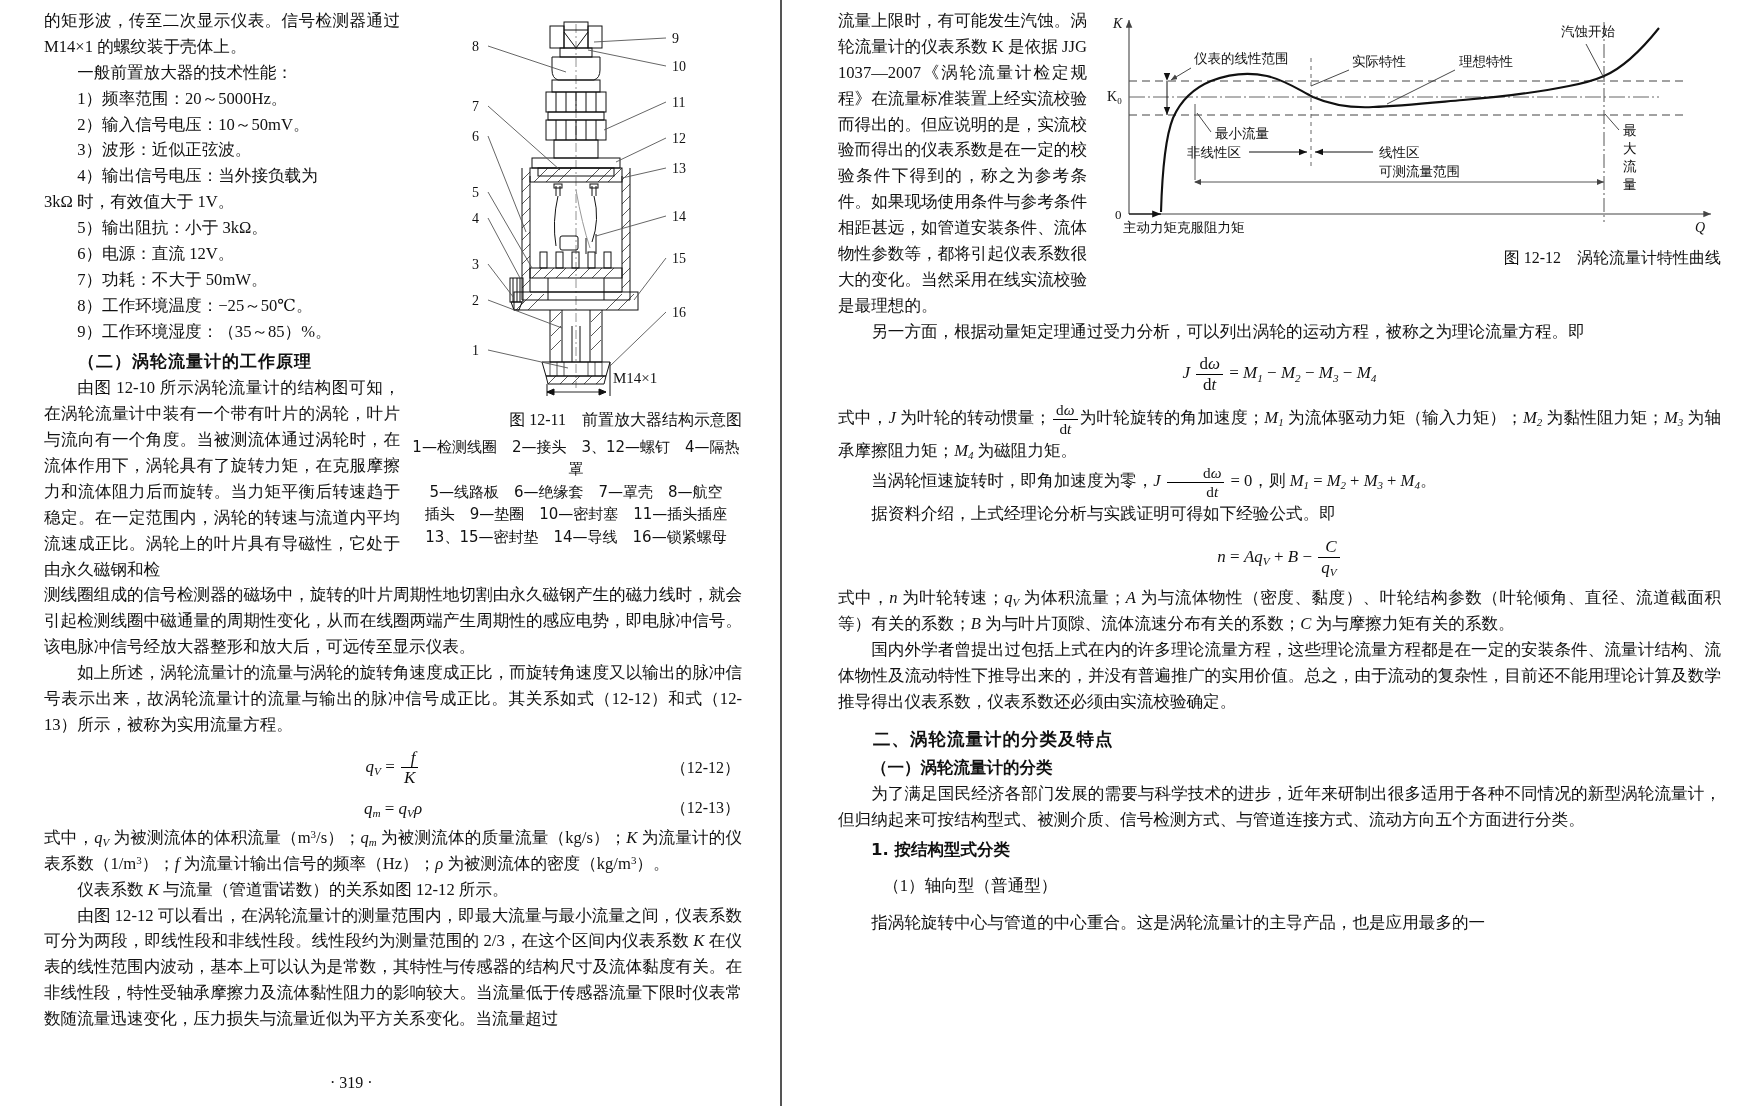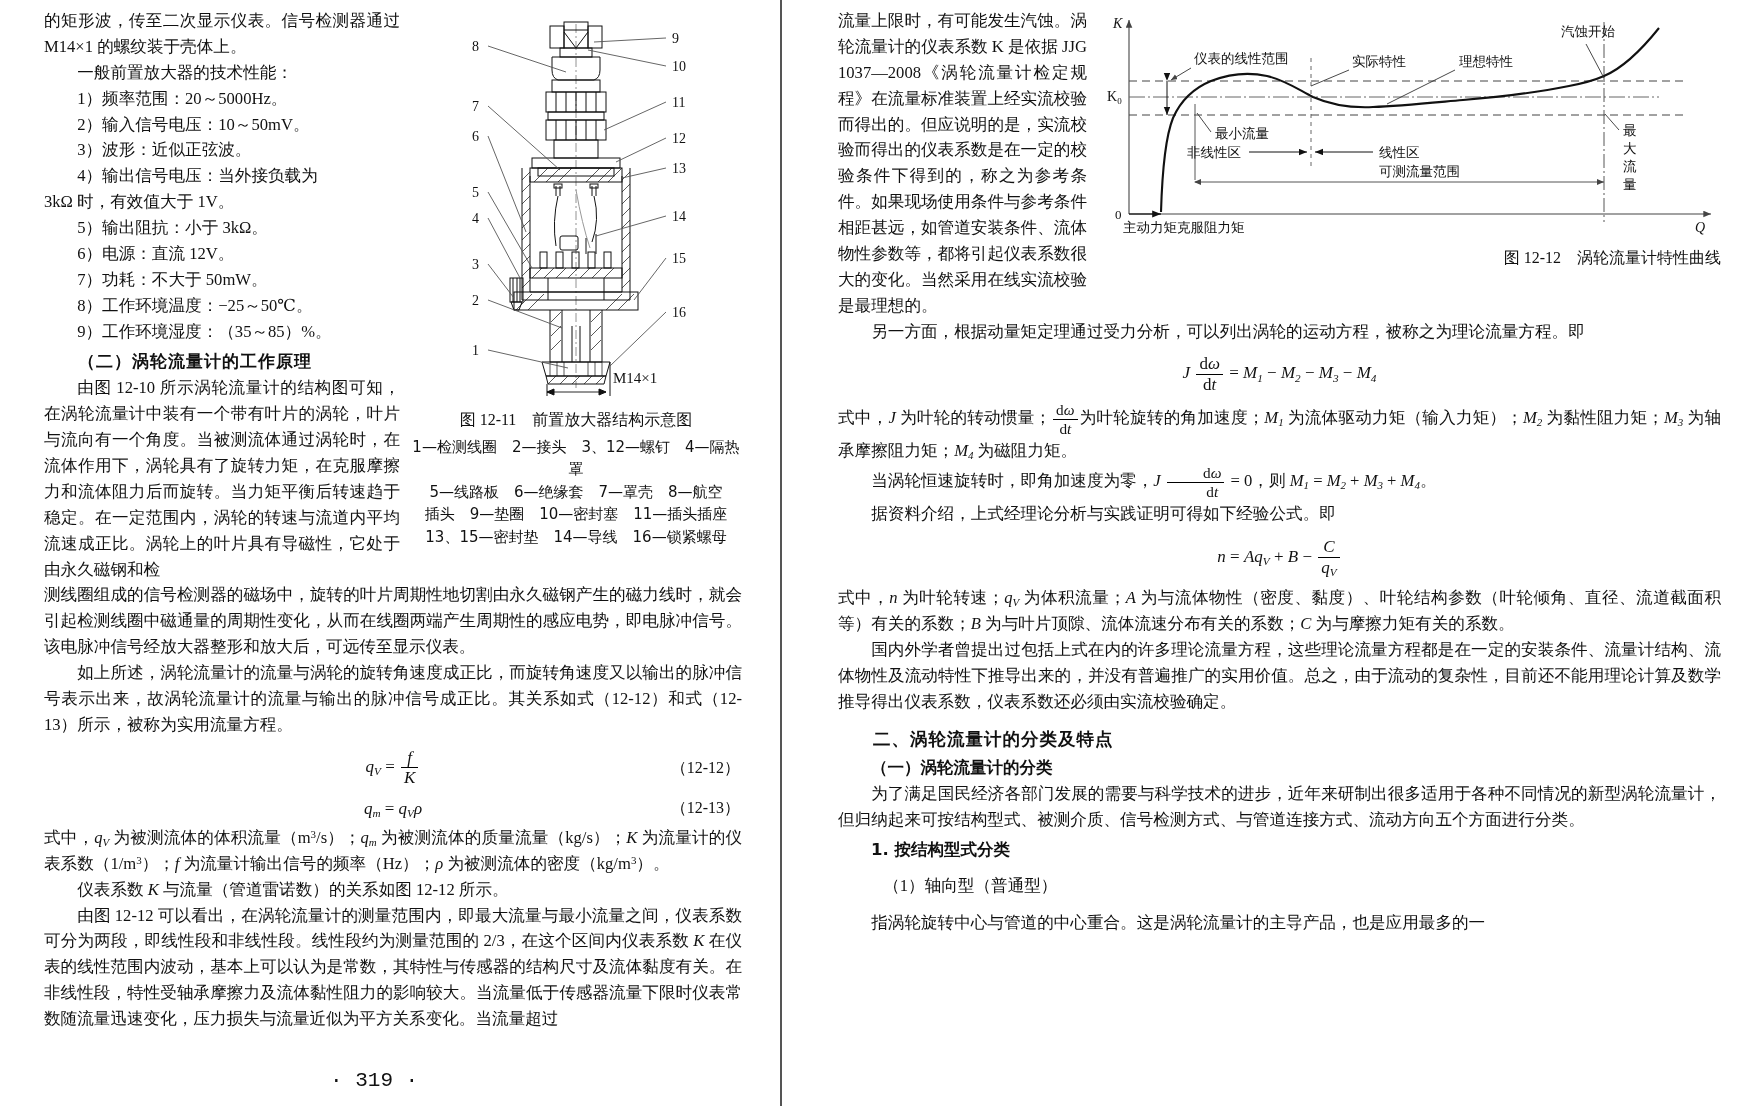--- a/index.html
+++ b/index.html
@@ -41,46 +41,46 @@
   i,.it{font-style:italic;font-family:"Liberation Serif",serif;}
   sub{font-size:0.66em;vertical-align:-0.28em;font-style:italic;}
   sup{font-size:0.66em;vertical-align:0.5em;}
 
   
   .fig11{
     float:right;width:332px;margin:2px 0 2px 10px;
   }
   .fig11 .drawing{position:relative;height:392px;width:332px;}
   .figcap{
-    text-align:center;font-size:16px;margin-top:6px;text-indent:0;
+    text-align:right;font-size:16px;margin-top:6px;text-indent:0;
   }
   .figlegend{
     font-size:15px;text-align:center;line-height:1.5;margin-top:3px;text-indent:0;
     font-family:"DejaVu Sans","Liberation Sans",sans-serif;
   }
 
   
   .eqrow{display:flex;align-items:center;justify-content:center;position:relative;margin:10px 0 6px 0;}
   .eqno{position:absolute;right:2px;font-size:16px;}
   .eq{font-size:17px;}
   .frac{display:inline-block;vertical-align:middle;text-align:center;margin:0 2px;}
-  .frac .num{display:block;border-bottom:1.2px solid #000;padding:0 3px;line-height:1.15;}
+  .frac .num{display:block;border-bottom:1.2px solid #000;padding:0 3px;line-height:1.15;text-align:right;}
   .frac .den{display:block;padding:0 3px;line-height:1.2;}
   .fracsm{font-size:0.92em;}
 
   
   .fig12{
     float:right;width:622px;margin:0 0 4px 12px;
   }
   .chartbox{width:622px;height:230px;position:relative;}
   .fig12cap{text-align:right;font-size:16px;margin-top:8px;text-indent:0;}
 
   .folio{
-    position:absolute;bottom:14px;font-size:21px;
-    font-family:Liberation Mono, monospace;
+    position:absolute;bottom:14px;font-size:16px;
+    font-family:Liberation Serif, serif;
   }
   .folio-l{left:330px;}
   .clearfix::after{content:"";display:block;clear:both;}
 </style>
 </head>
 <body>
 
 <div class="spread">
 
   <div class="page page-left">
@@ -406,21 +406,21 @@
             <text x="524" y="145">大</text>
             <text x="524" y="163">流</text>
             <text x="524" y="181">量</text>
             <text x="24" y="224">主动力矩克服阻力矩</text>
           </g>
         </svg>
       </div>
       <p class="fig12cap">图 12-12　涡轮流量计特性曲线</p>
     </div>
 
-    <p class="noind">流量上限时，有可能发生汽蚀。涡轮流量计的仪表系数 K 是依据 JJG 1037—2008《涡轮流量计检定规程》在流量标准装置上经实流校验而得出的。但应说明的是，实流校验而得出的仪表系数是在一定的校验条件下得到的，称之为参考条件。如果现场使用条件与参考条件相距甚远，如管道安装条件、流体物性参数等，都将引起仪表系数很大的变化。当然采用在线实流校验是最理想的。</p>
+    <p class="noind">流量上限时，有可能发生汽蚀。涡轮流量计的仪表系数 K 是依据 JJG 1037—2007《涡轮流量计检定规程》在流量标准装置上经实流校验而得出的。但应说明的是，实流校验而得出的仪表系数是在一定的校验条件下得到的，称之为参考条件。如果现场使用条件与参考条件相距甚远，如管道安装条件、流体物性参数等，都将引起仪表系数很大的变化。当然采用在线实流校验是最理想的。</p>
 
     <div class="clearfix"></div>
 
     <p class="ind">另一方面，根据动量矩定理通过受力分析，可以列出涡轮的运动方程，被称之为理论流量方程。即</p>
 
     <div class="eqrow">
       <span class="eq">
         <i>J</i>&nbsp;<span class="frac"><span class="num">d<i>ω</i></span><span class="den">d<i>t</i></span></span>
         = <i>M</i><sub>1</sub> − <i>M</i><sub>2</sub> − <i>M</i><sub>3</sub> − <i>M</i><sub>4</sub>
       </span>

